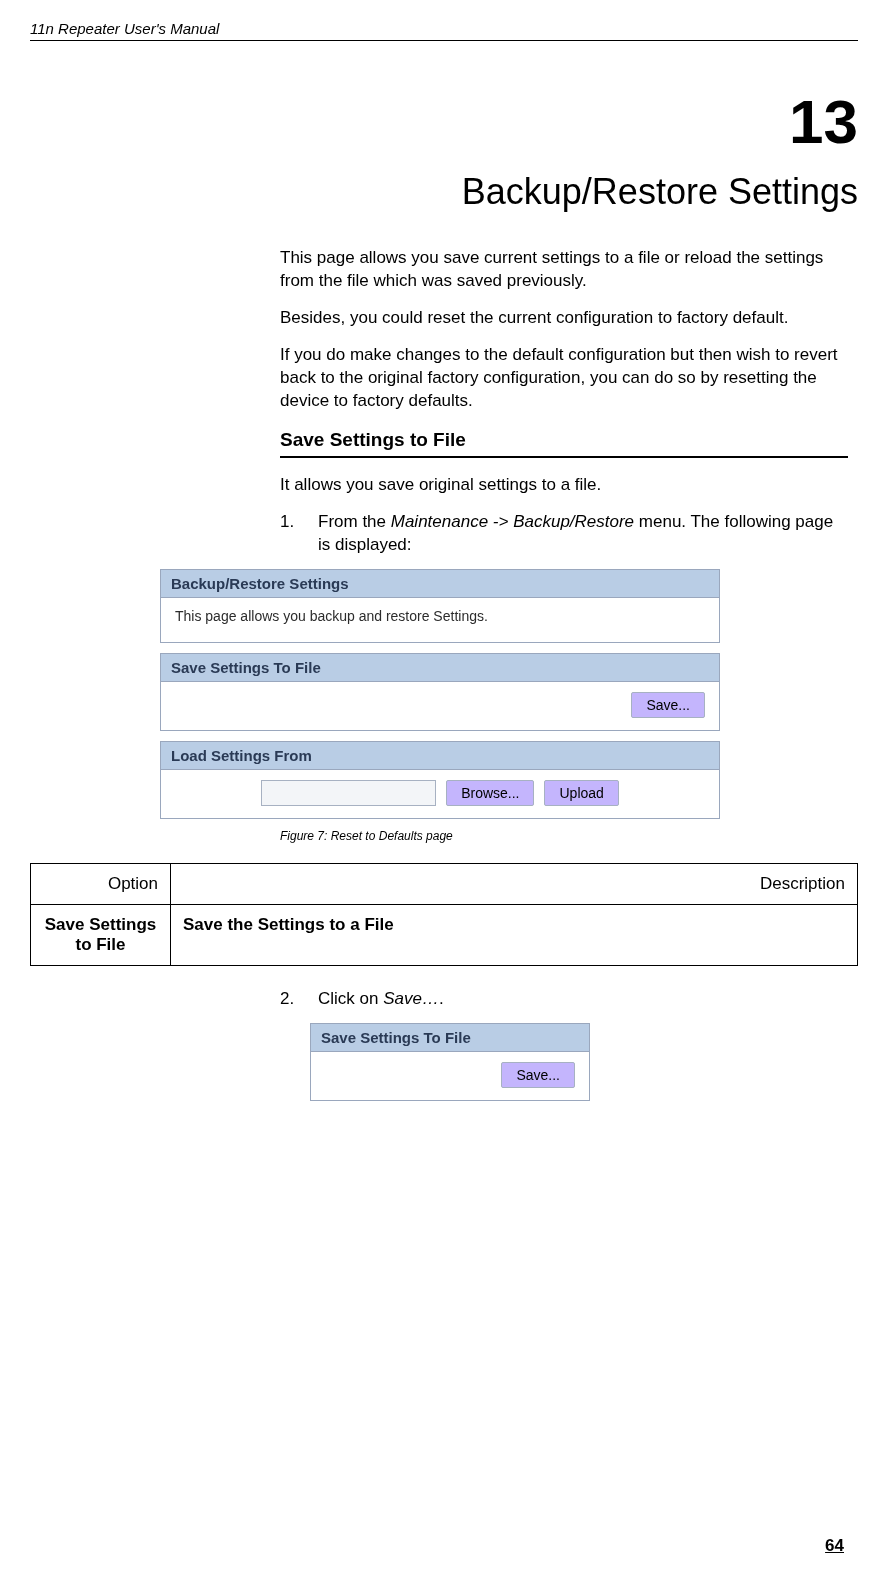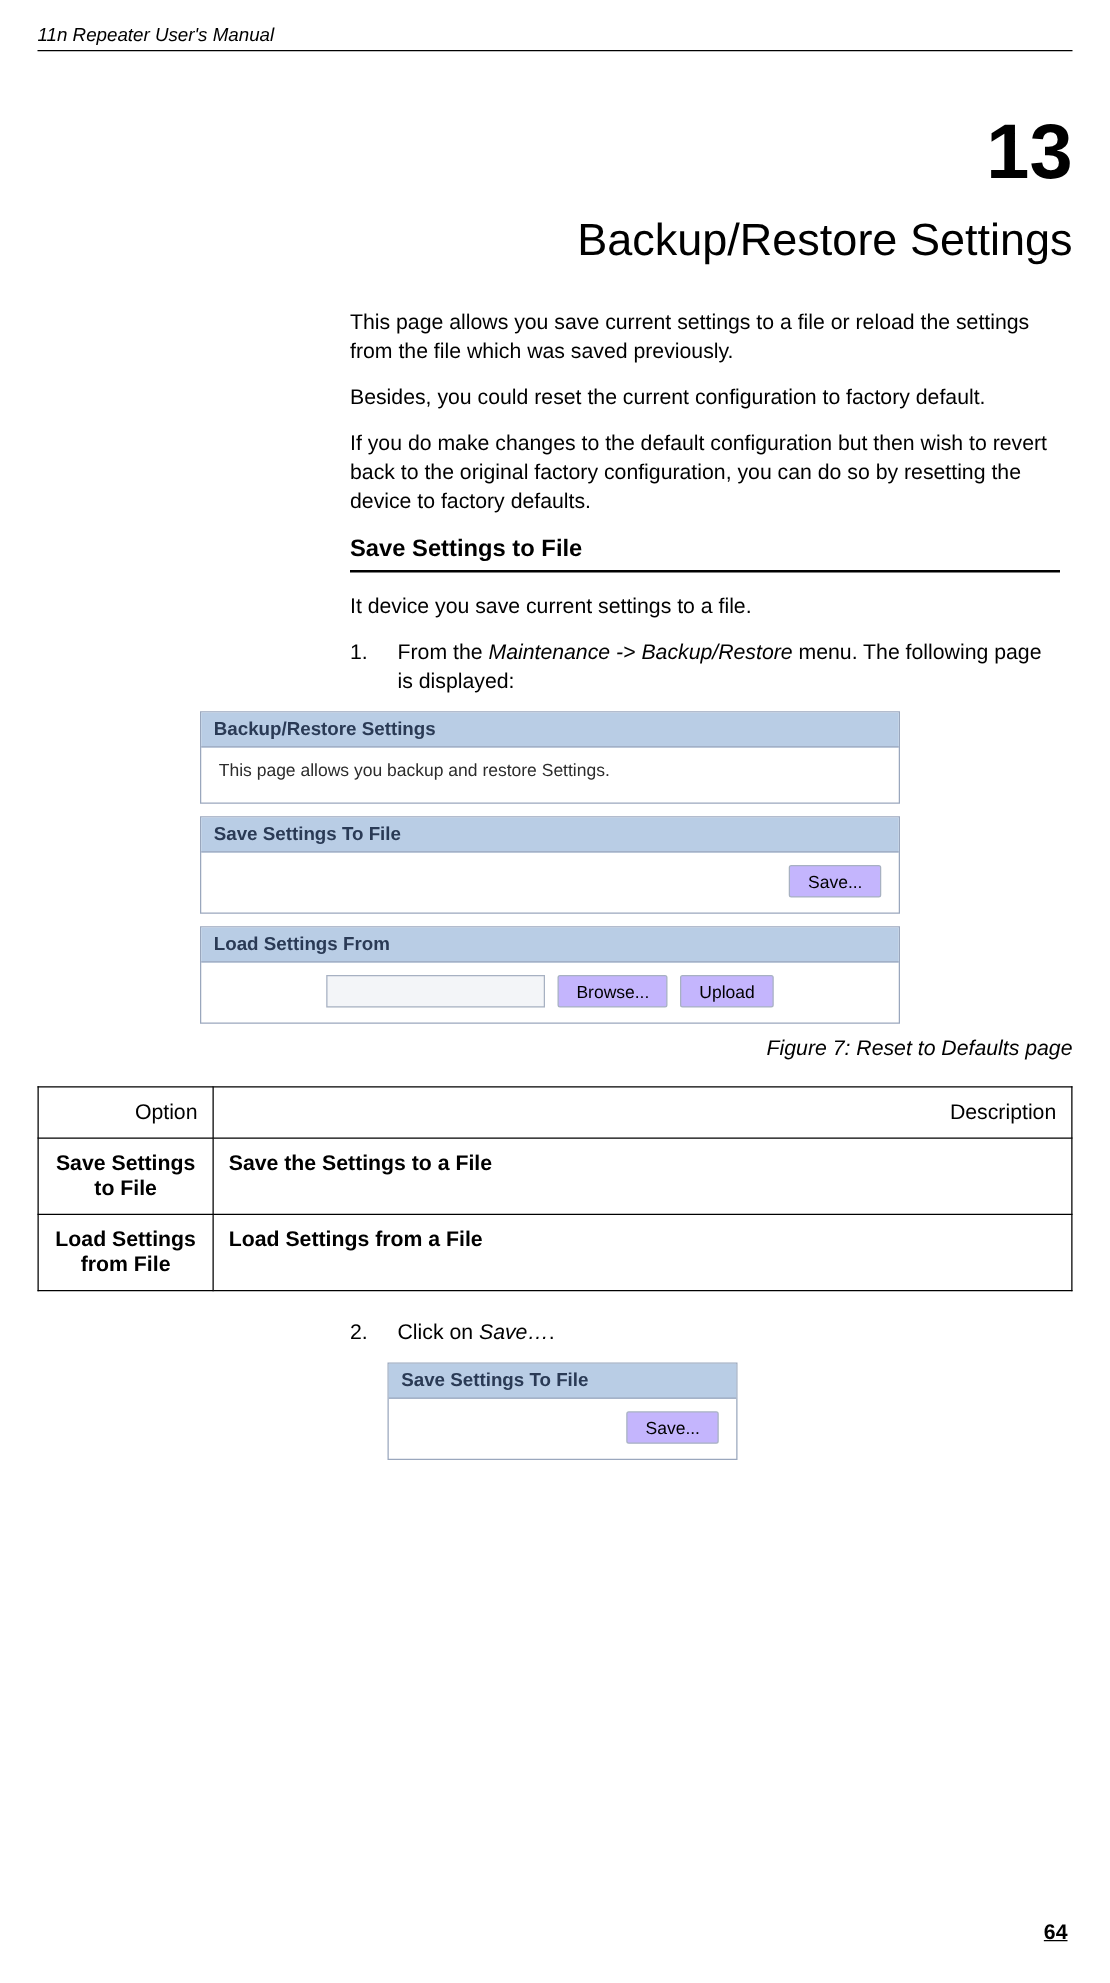--- a/index.html
+++ b/index.html
@@ -103,23 +103,23 @@
     cursor: pointer;
   }
   .ui-file {
     border: 1px solid #a7b1c2;
     background: #f3f5f8;
     width: 175px;
     height: 26px;
     display: inline-block;
   }
   .fig-caption {
-    text-align: right;
+    text-align: left;
     font-style: italic;
-    font-size: 17px;
+    font-size: 12px;
     margin: 6px 0 20px 250px;
   }
   table.options {
     width: 100%;
     border-collapse: collapse;
     margin: 12px 0 22px 0;
     font-size: 17px;
   }
   table.options th, table.options td {
     border: 1px solid #000;
@@ -137,21 +137,21 @@
   }
   table.options td.opt-desc { font-weight: bold; text-align: left; }
   .small-panel {
     margin: 12px 0 0 280px;
     width: 280px;
     border: 1px solid #9aa7bd;
   }
   .page-number {
     position: absolute;
     bottom: 30px;
-    right: 34px;
+    right: 44px;
     font-weight: bold;
     font-size: 17px;
     text-decoration: underline;
   }
 </style>
 </head>
 <body>
 
 <div class="page">
 
@@ -164,21 +164,21 @@
     <span class="chapter-title">Backup/Restore Settings</span>
   </div>
 
   <div class="content-block">
     <p>This page allows you save current settings to a file or reload the settings from the file which was saved previously.</p>
     <p>Besides, you could reset the current configuration to factory default.</p>
     <p>If you do make changes to the default configuration but then wish to revert back to the original factory configuration, you can do so by resetting the device to factory defaults.</p>
 
     <div class="section-heading">Save Settings to File</div>
 
-    <p>It device you save current settings to a file.</p>
+    <p>It allows you save original settings to a file.</p>
 
     <div class="numbered">
       <span class="num">1.</span>
       <span>
         <span>From the </span><em>Maintenance -&gt; Backup/Restore</em><span> menu. The following page is displayed:</span>
       </span>
     </div>
   </div>
 
   <div class="ui-subpanel">
@@ -209,24 +209,20 @@
   <table class="options">
     <tbody>
         <tr>
       <th>Option</th>
       <th>Description</th>
     </tr>
     <tr>
       <td class="opt-name">Save Settings to File</td>
       <td class="opt-desc">Save the Settings to a File</td>
     </tr>
-    <tr>
-      <td class="opt-name">Load Settings from File</td>
-      <td class="opt-desc">Load Settings from a File</td>
-    </tr>
   </tbody>
     </table>
 
   <div class="content-block" style="margin-top:0;">
     <div class="numbered">
       <span class="num">2.</span>
       <span>
         <span>Click on </span><em>Save…</em><span>.</span>
       </span>
     </div>

